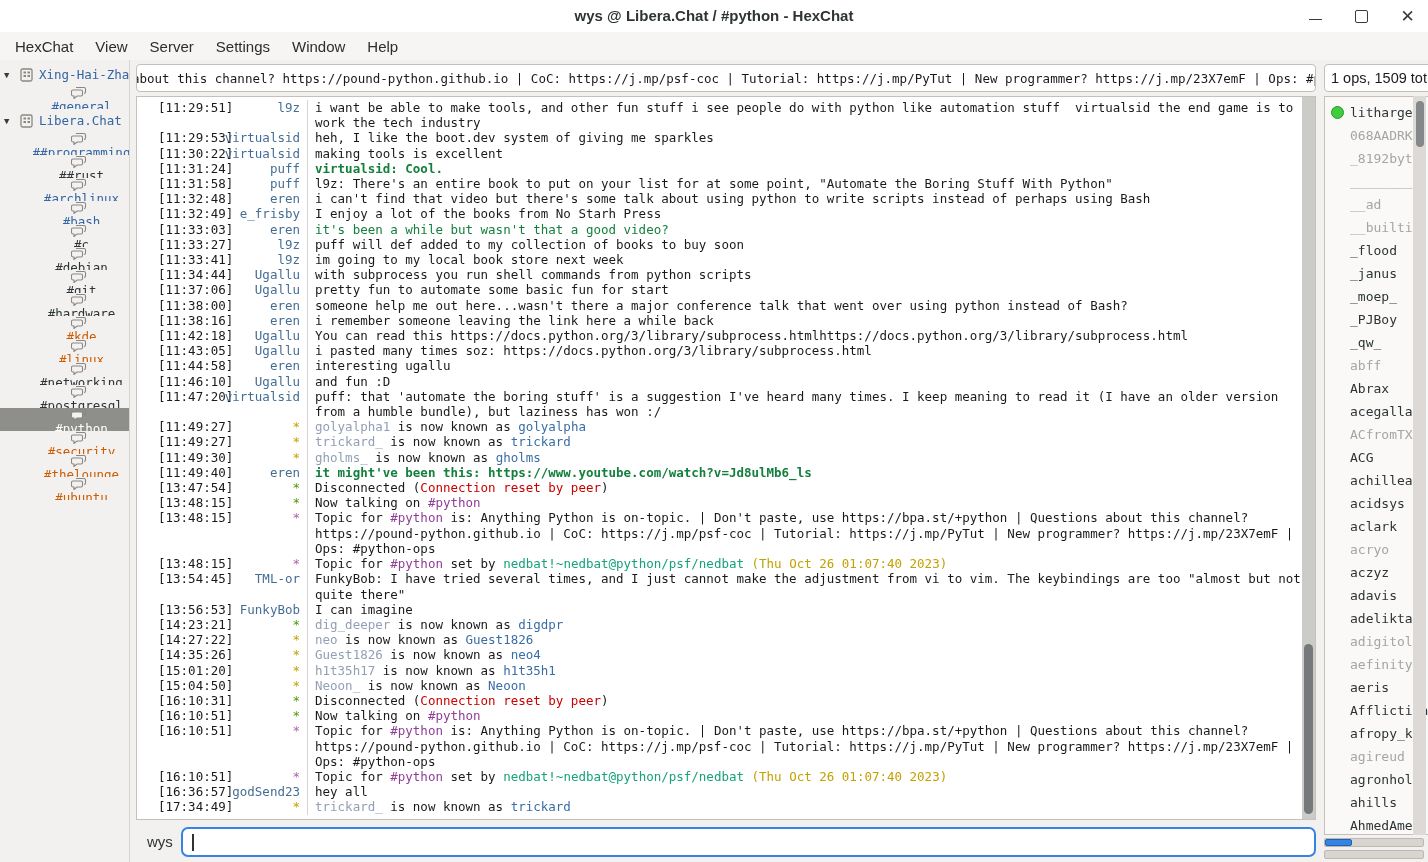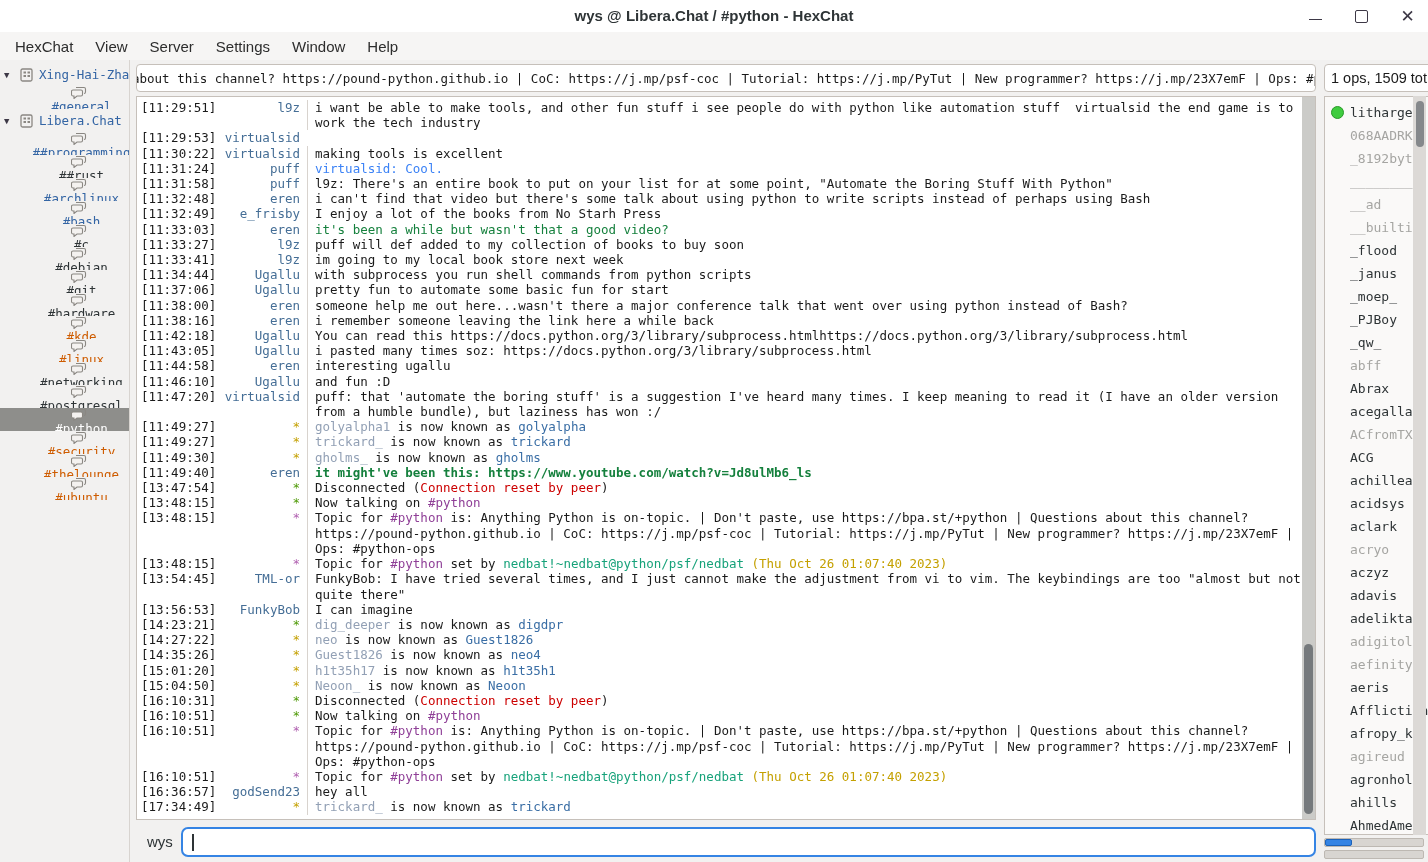--- a/index.html
+++ b/index.html
@@ -35,21 +35,21 @@
   .trow.selected .tname { color:#ffffff; }
 
   
   .topic-bar { position:absolute; top:64px; left:136px; width:1180px; height:28px; background:#ffffff; border:1px solid #c6c0ba; border-radius:4px; display:flex; align-items:center; overflow:hidden; font-family:"DejaVu Sans Mono", monospace; font-size:12.5px; color:#1a1a1a; white-space:nowrap; }
   .topic-bar span { margin-left:-5px; }
 
   
   .chat-area { position:absolute; top:96px; left:136px; width:1180px; height:724px; background:#ffffff; border:1px solid #c6c0ba; overflow:hidden; }
   #chatlines { position:absolute; top:3px; left:0; right:14px; font-family:"DejaVu Sans Mono", monospace; font-size:12.5px; line-height:15.2px; }
   .crow { display:flex; align-items:flex-start; }
-  .ct { flex:none; width:82px; padding-left:4px; color:#1a1a1a; }
+  .ct { flex:none; width:82px; padding-left:21px; color:#1a1a1a; }
   .cn { flex:none; width:88px; text-align:right; padding-right:7px; }
   .cm { flex:1; border-left:1px solid #d8d3ce; padding-left:7px; white-space:pre-wrap; overflow-wrap:break-word; color:#1a1a1a; min-height:15.2px; }
   .vscroll { position:absolute; top:0; right:0; width:13px; height:100%; background:#cbcbc8; }
   .vthumb { position:absolute; right:2px; width:9px; border-radius:5px; background:#75797c; }
 
   
   .mynick { position:absolute; left:147px; top:833px; font-size:15px; color:#2e3436; }
   .inputbox { position:absolute; left:181px; top:827px; width:1135px; height:30px; background:#ffffff; border:2px solid #3584e4; border-radius:7px; }
   .caret { position:absolute; left:9px; top:5px; width:1.5px; height:17px; background:#2e3436; }
 
@@ -248,30 +248,31 @@
   <div class="chat-area">
     <div id="chatlines">
         <div class="crow">
           <span class="ct">[11:29:51]</span>
           <span class="cn" style="color: rgb(69, 110, 150);">l9z</span>
           <span class="cm"><span style="color: rgb(26, 26, 26);">i want be able to make tools, and other fun stuff i see people do with python like automation stuff  virtualsid the end game is to work the tech industry</span></span>
         </div>
         <div class="crow">
           <span class="ct">[11:29:53]</span>
           <span class="cn" style="color: rgb(69, 110, 150);">virtualsid</span>
+          <span class="cm"><span style="color: rgb(26, 26, 26);">heh, I like the boot.dev system of giving me sparkles</span></span>
         </div>
         <div class="crow">
           <span class="ct">[11:30:22]</span>
           <span class="cn" style="color: rgb(69, 110, 150);">virtualsid</span>
           <span class="cm"><span style="color: rgb(26, 26, 26);">making tools is excellent</span></span>
         </div>
         <div class="crow">
           <span class="ct">[11:31:24]</span>
           <span class="cn" style="color: rgb(69, 110, 150);">puff</span>
-          <span class="cm"><span style="color: #3b82f6;">virtualsid: Cool.</span></span>
+          <span class="cm"><span style="color: #15803d; font-weight: bold;">virtualsid: Cool.</span></span>
         </div>
         <div class="crow">
           <span class="ct">[11:31:58]</span>
           <span class="cn" style="color: rgb(69, 110, 150);">puff</span>
           <span class="cm"><span style="color: rgb(26, 26, 26);">l9z: There's an entire book to put on your list for at some point, "Automate the Boring Stuff With Python"</span></span>
         </div>
         <div class="crow">
           <span class="ct">[11:32:48]</span>
           <span class="cn" style="color: rgb(69, 110, 150);">eren</span>
           <span class="cm"><span style="color: rgb(26, 26, 26);">i can't find that video but there's some talk about using python to write scripts instead of perhaps using Bash</span></span>

